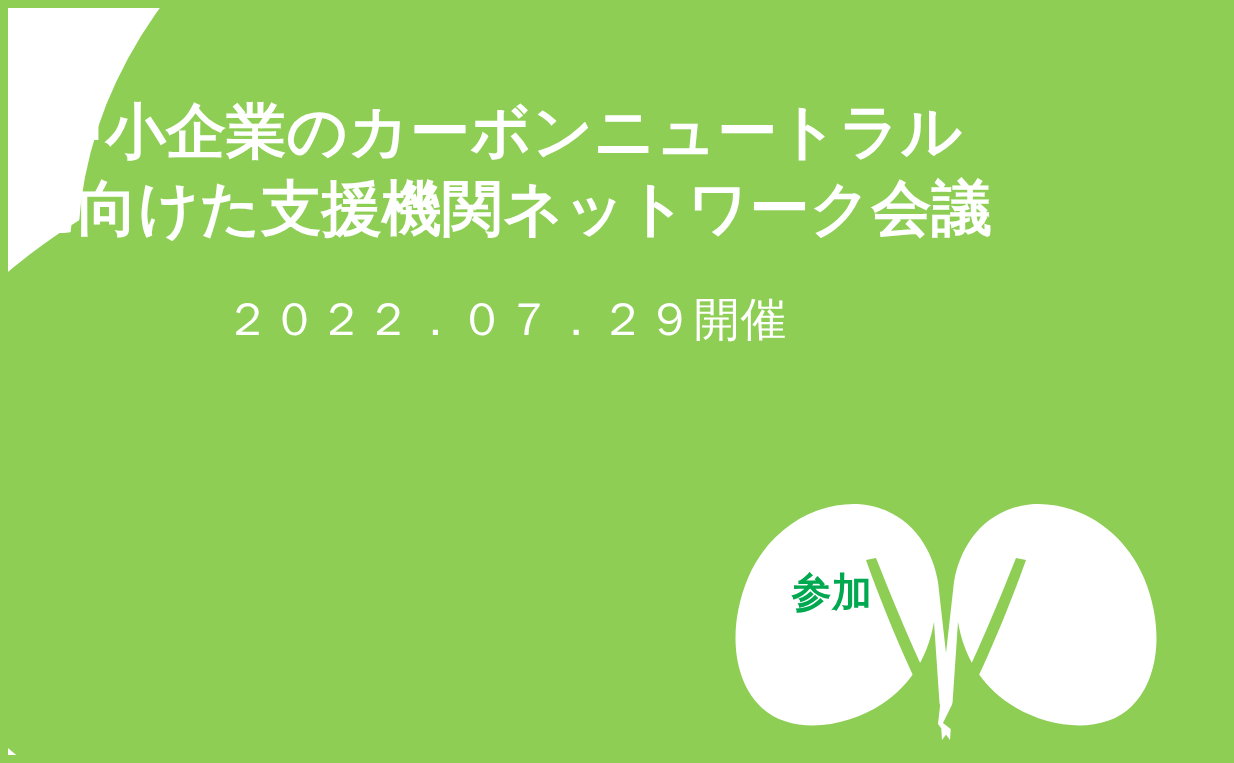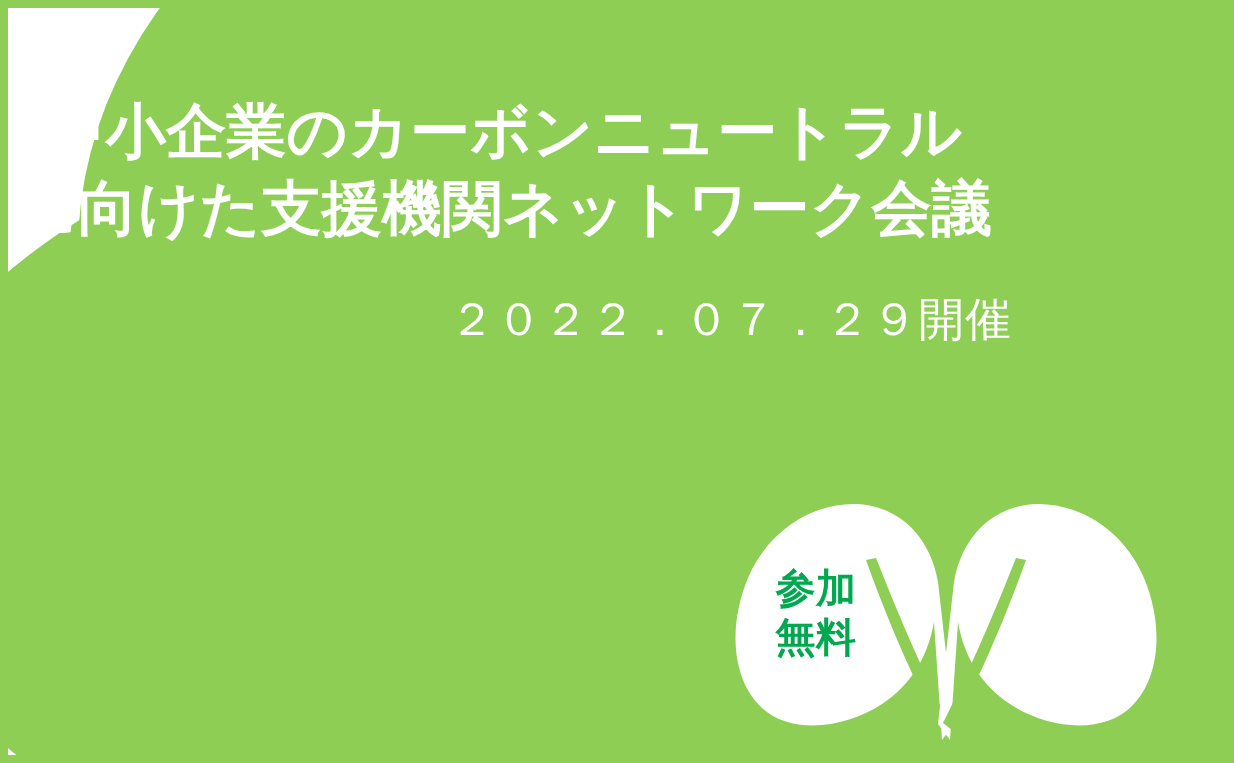--- a/index.html
+++ b/index.html
@@ -75,21 +75,21 @@
     text-align: center;
   }
   .headline .line-1 { padding-left: 8px; }
   .headline .line-2 { padding-left: 8px; }
 
   .date-line {
     position: absolute;
     left: 0;
     top: 292px;
     width: 1012px;
-    text-align: right;
+    text-align: center;
     color: #ffffff;
     font-size: 46px;
     line-height: 1.2;
     letter-spacing: 0.02em;
     white-space: nowrap;
     z-index: 6;
   }
 
   
   .leaves {
@@ -106,21 +106,21 @@
     position: absolute;
     color: #00a84f;
     font-weight: bold;
     font-size: 40px;
     line-height: 1.22;
     text-align: center;
     white-space: nowrap;
     z-index: 9;
     letter-spacing: 0.01em;
   }
-  .leaf-text-left  { left: 736px; top: 568px; width: 160px; font-family: Liberation Mono, monospace; }
+  .leaf-text-left  { left: 752px; top: 568px; width: 160px; }
   .leaf-text-right { left: 962px; top: 568px; width: 200px; }
   .leaf-text .t1, .leaf-text .t2 { display: block; }
 </style>
 </head>
 <body>
 
 <div id="slide">
 
   <div class="edge-frame edge-top"></div>
   <div class="edge-frame edge-left"></div>
@@ -168,17 +168,16 @@
 
       <path fill="#8ece55" d="M 320,82
                C 310,110 284,180 246,252
                L 237,245
                C 272,176 298,110 310,80 Z"></path>
     </svg>
   </div>
 
   <div class="leaf-text leaf-text-left">
     <span class="t1">参加</span>
-    <span class="t2">無料</span>
   </div>
 
 
 </div>
 
 </body></html>

